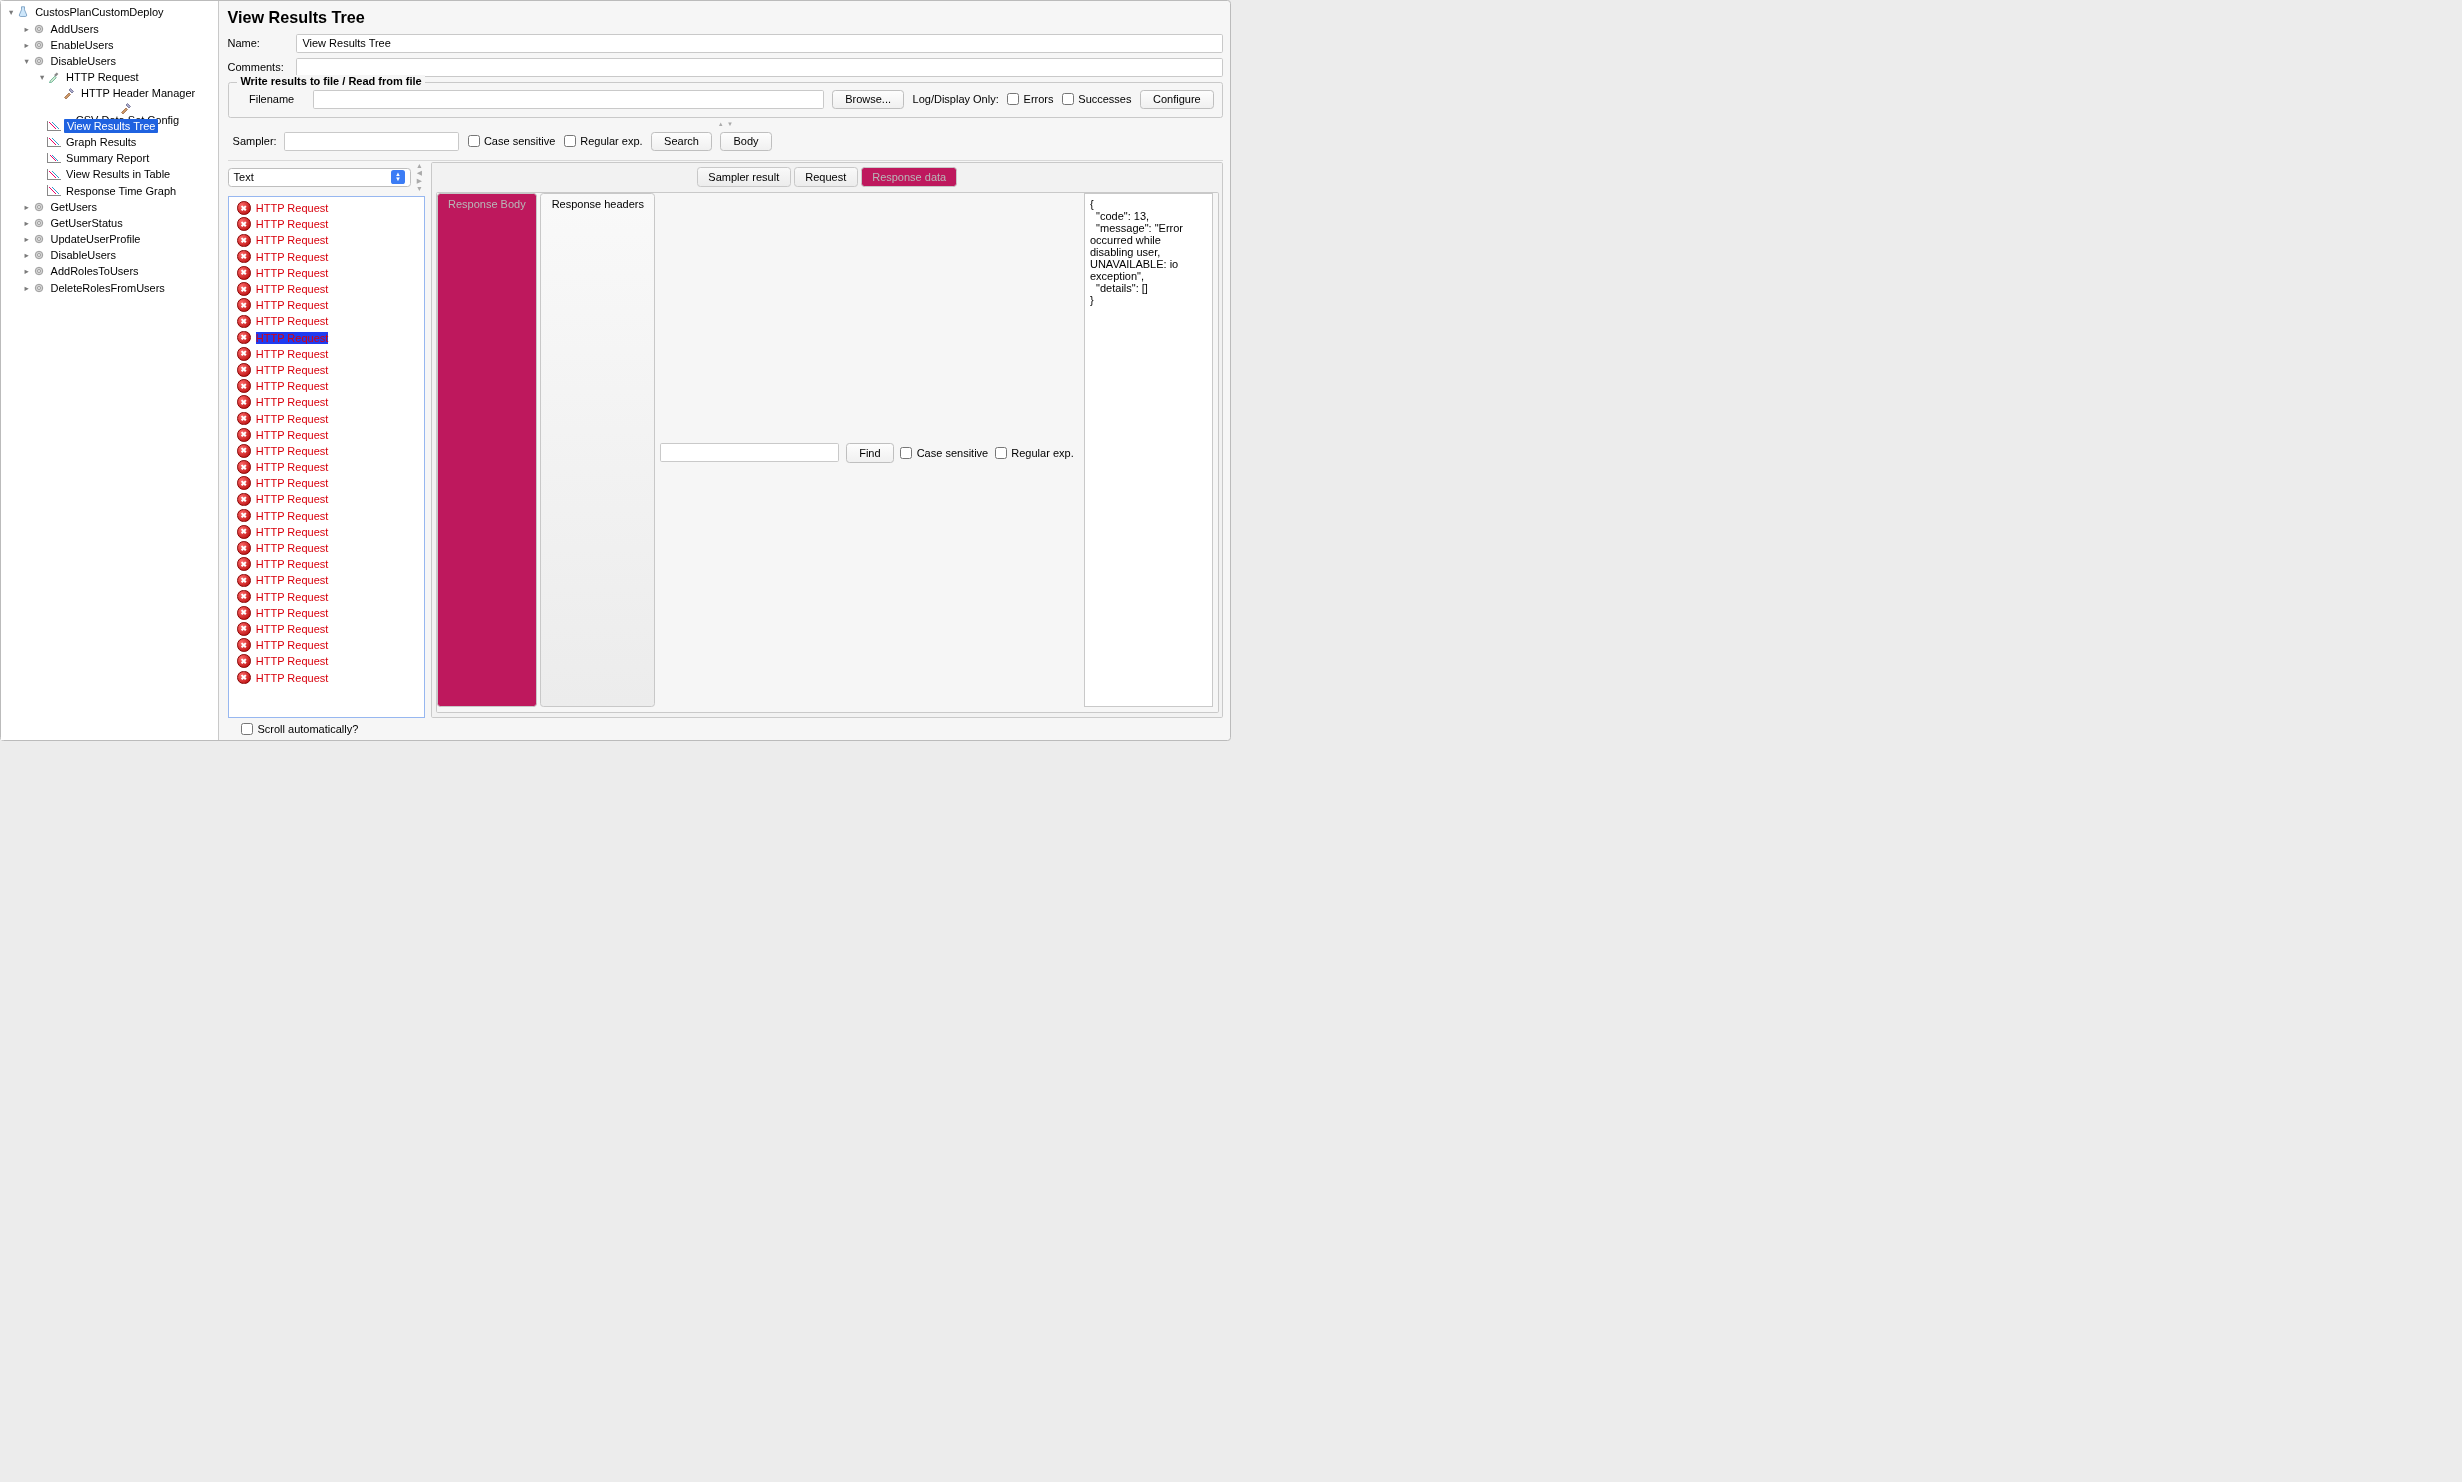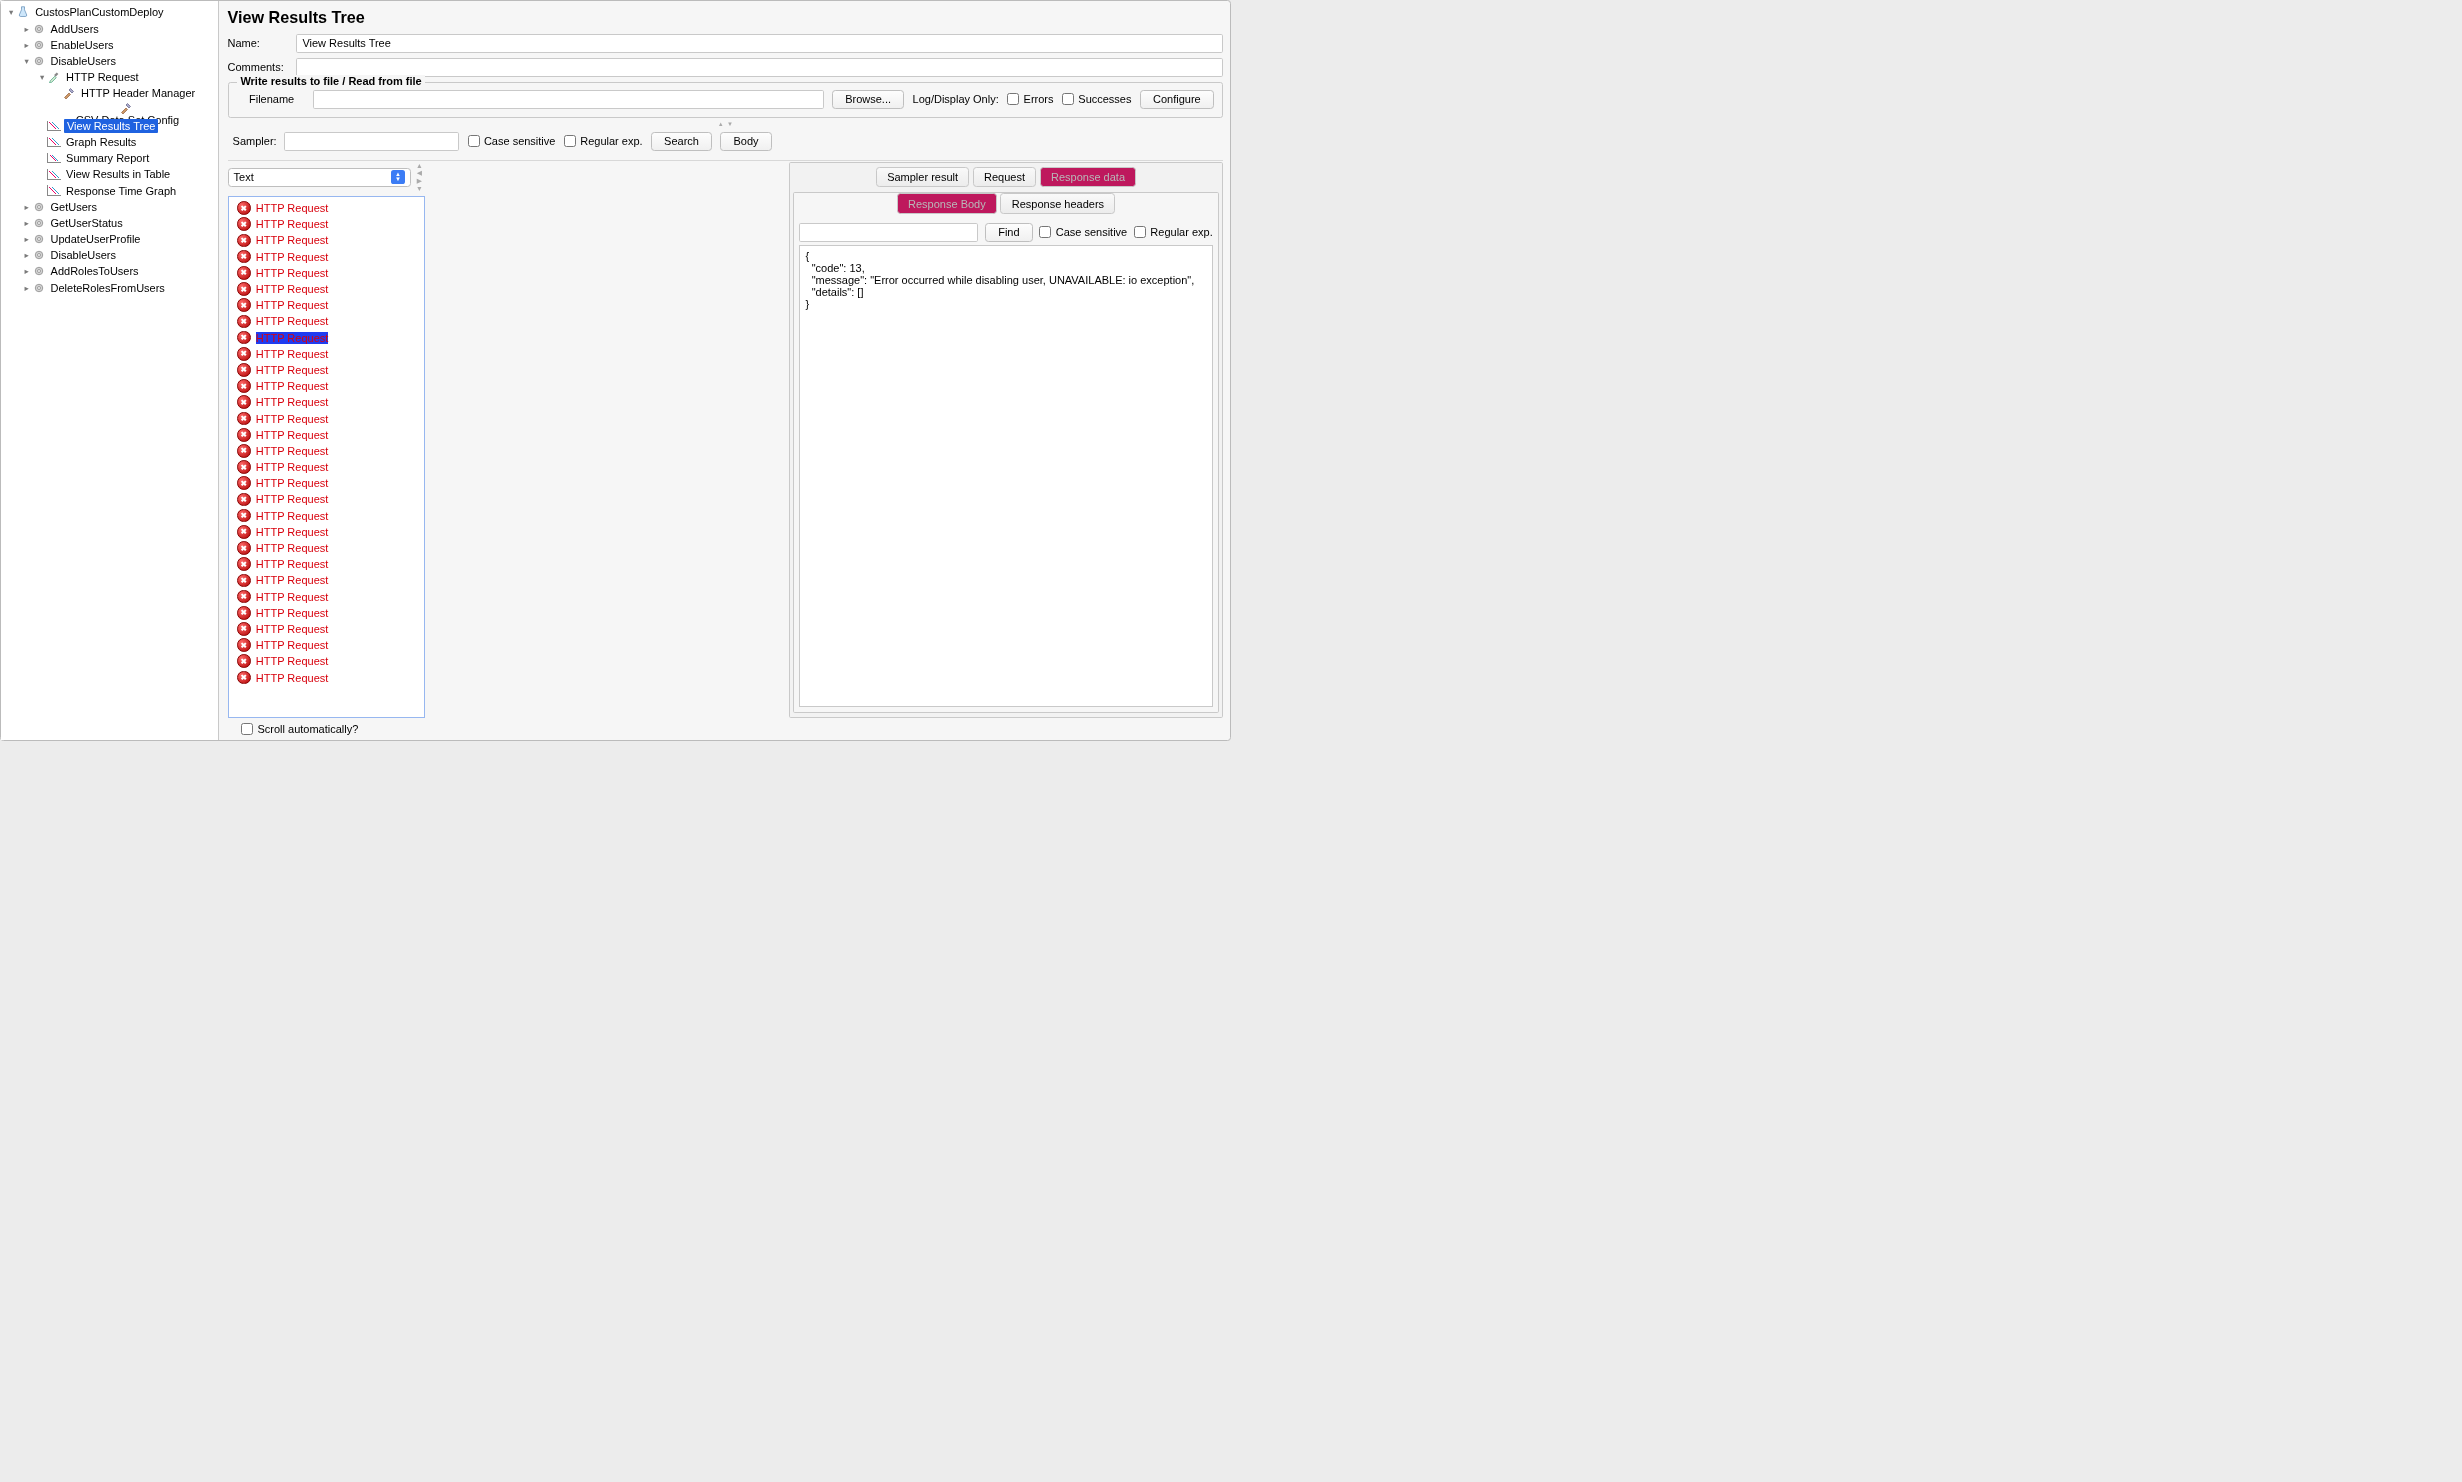--- a/index.html
+++ b/index.html
@@ -147,21 +147,21 @@
 }
 .result-item.sel .ri-label { background: #1f3cf0; color: #d8000c; }
 .err-icon {
   width: 13.7px; height: 13.7px; border-radius: 50%;
   background: radial-gradient(circle at 30% 30%, #ff6b6b, #b00000);
   border: 0.9px solid #800;
   display: flex; align-items: center; justify-content: center;
 }
 .err-icon::after { content: "✖"; color: #fff; font-size: 7.7px; font-weight: bold; }
 
-.results-right { flex: 1; display: flex; flex-direction: column; margin-left: 6.8px; align-items: flex-end; }
+.results-right { flex: 1; display: flex; flex-direction: column; margin-left: 6.8px; }
 .tabs { display: flex; gap: 3.4px; justify-content: center; margin-bottom: 3.4px; }
 .tab {
   padding: 3.4px 10.3px;
   border: 0.9px solid #c8c8c8;
   border-radius: 3.4px;
   background: linear-gradient(#f9f9f9, #ececec);
   font-size: 11px;
   cursor: pointer;
 }
 .tab.disabled { color: #b8b8b8; background: #be185d; }
@@ -173,21 +173,21 @@
   flex: 1;
   background: #fff;
   border: 0.9px solid #c9c9c9;
   margin: 0 5.1px 5.1px 5.1px;
   padding: 3.4px 5.1px;
   font-size: 11px;
   white-space: pre-wrap;
   overflow: auto;
 }
 .right-outer { flex: 1; border: 0.9px solid #c9c9c9; border-radius: 1.7px; padding: 3.4px; display: flex; flex-direction: column; background: #f2f2f2; }
-.right-inner { flex: 1; border: 0.9px solid #c9c9c9; border-radius: 1.7px; background: #f6f6f6; display: flex; flex-direction: column; margin-top: 1.7px; }
+.right-inner { flex: 1; border: 0.9px solid #c9c9c9; border-radius: 1.7px; background: #f6f6f6; display: flex; flex-direction: row; margin-top: 1.7px; }
 
 .footer-row { display: flex; align-items: center; padding: 5.1px 3.4px 1.7px 13.7px; gap: 5.1px; }
 </style>
 </head>
 <body>
 
 <div class="app">
 
   <div class="tree-panel">
     <div class="tree-row">

